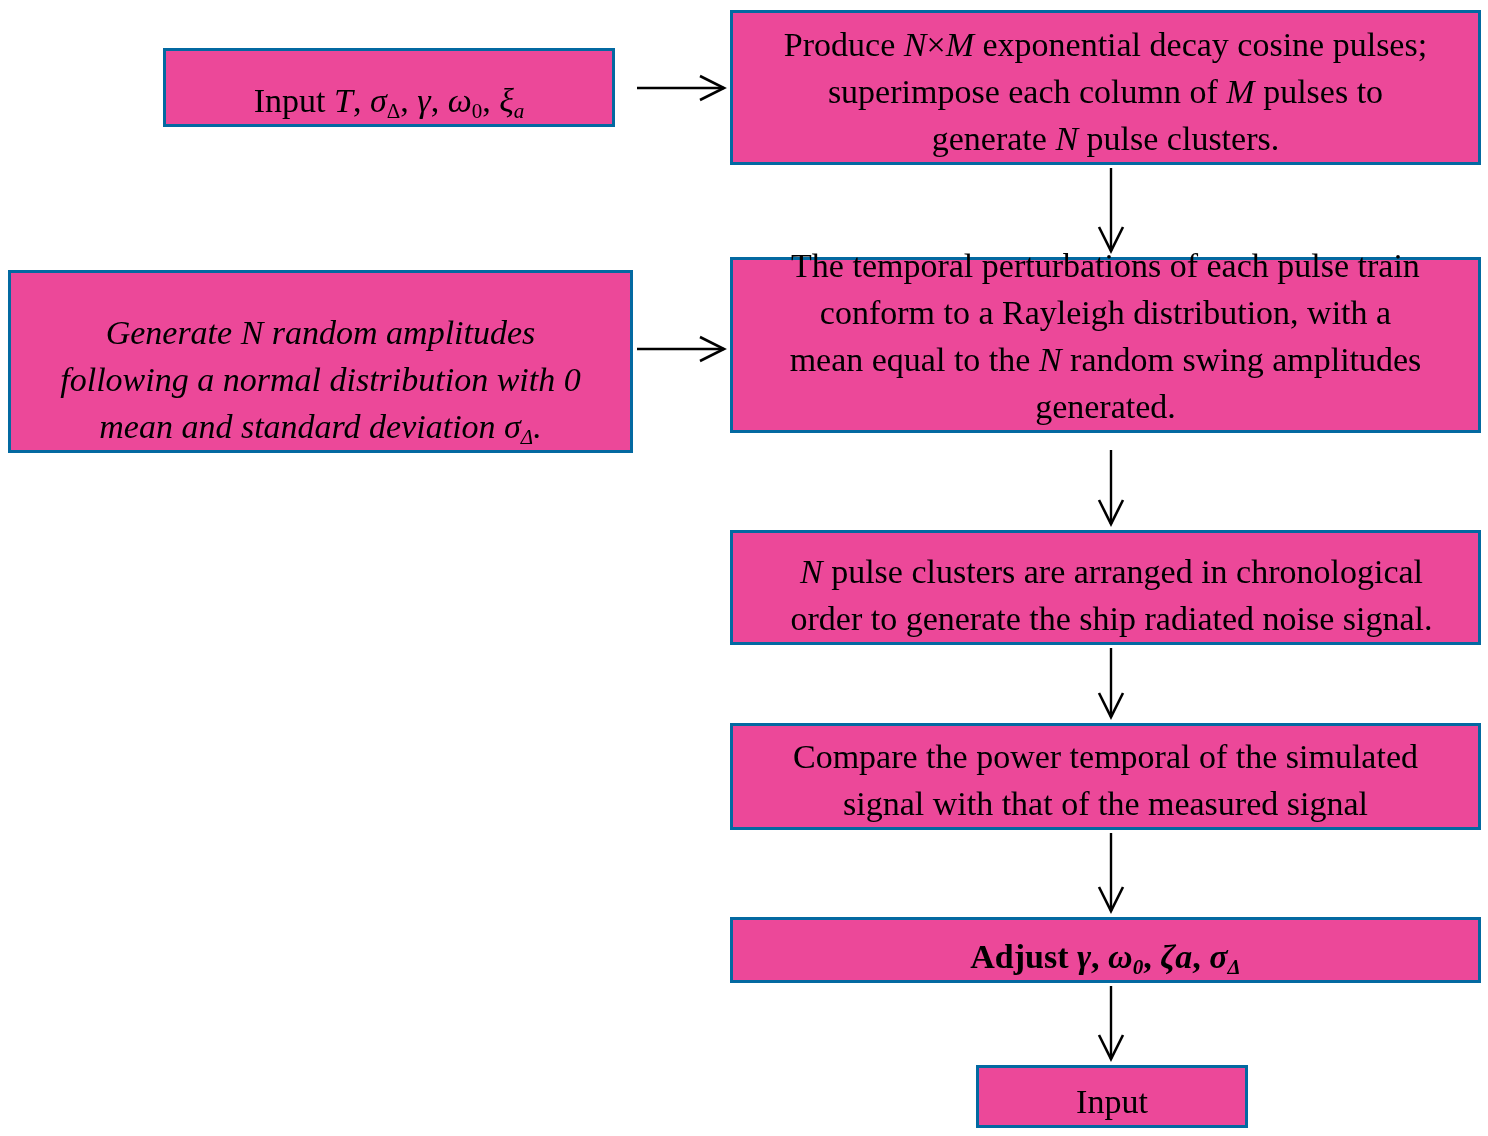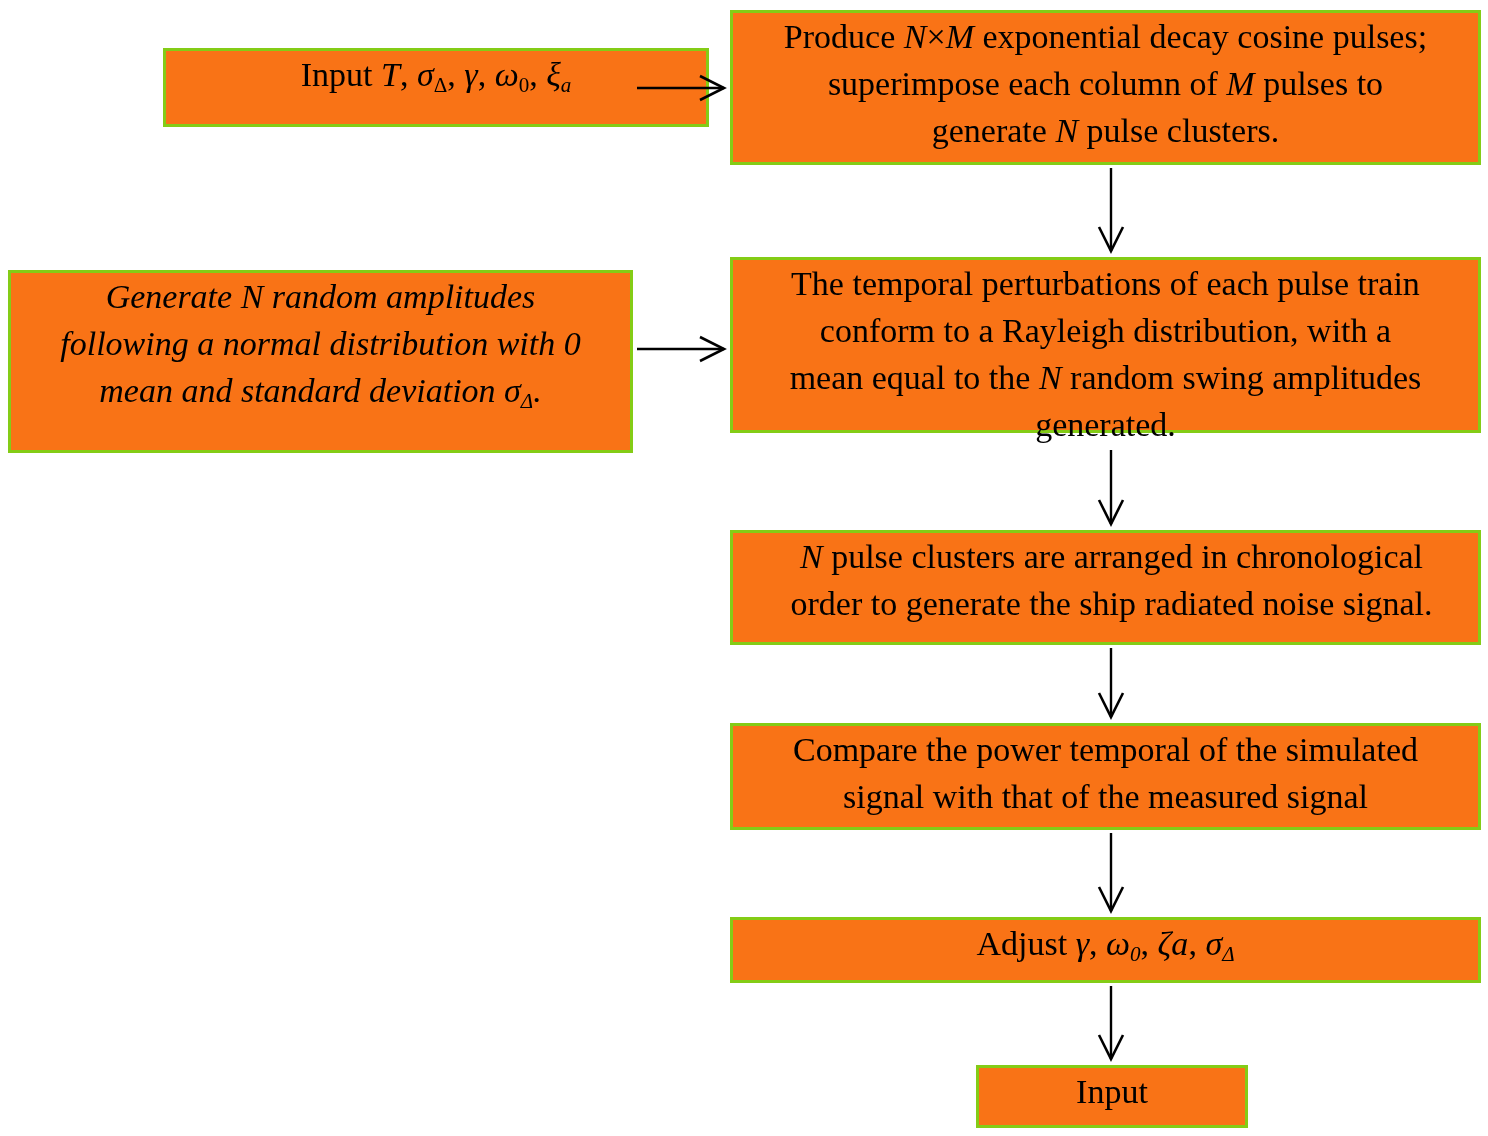--- a/index.html
+++ b/index.html
@@ -6,43 +6,43 @@
   #canvas{
     position:relative;
     width:1488px;height:1136px;
     background:#ffffff;
     font-family:"Liberation Serif","DejaVu Serif",serif;
     color:#000;
     overflow:hidden;
   }
   .box{
     position:absolute;
-    background:#f97316;
-    border:3px solid #84cc16;
+    background:#ec4899;
+    border:3px solid #0369a1;
     box-sizing:border-box;
     display:flex;
-    align-items:flex-start;
+    align-items:flex-end;
     justify-content:center;
     text-align:center;
   }
   .box .txt{
     font-size:34px;
     line-height:47px;
     white-space:nowrap;
   }
   .it{font-style:italic;}
   .sub{font-size:0.62em;vertical-align:-0.28em;line-height:0;}
   
-  #box-input    {left:163px; top:48px;  width:546px; height:79px;}
+  #box-input    {left:163px; top:48px;  width:452px; height:79px;}
   #box-produce  {left:730px; top:10px;  width:751px; height:155px;}
   #box-generate {left:8px;   top:270px; width:625px; height:183px;font-style:italic;}
   #box-rayleigh {left:730px; top:257px; width:751px; height:176px;}
   #box-arrange  {left:730px; top:530px; width:751px; height:115px;padding-left:12px;}
   #box-compare  {left:730px; top:723px; width:751px; height:107px;}
-  #box-adjust   {left:730px; top:917px; width:751px; height:66px;}
+  #box-adjust   {left:730px; top:917px; width:751px; height:66px;font-weight:bold;}
   #box-output   {left:976px; top:1065px;width:272px; height:63px;}
   #arrow-layer{position:absolute;left:0;top:0;pointer-events:none;}
 </style>
 </head>
 <body>
 
 <div id="canvas">
 
   <div class="box" id="box-input">
     <div class="txt"><span>Input </span><span class="it">T</span><span>, </span><span class="it">σ</span><span class="sub">Δ</span><span>, </span><span class="it">γ</span><span>, </span><span class="it">ω</span><span class="sub">0</span><span>, </span><span class="it">ξ</span><span class="it sub">a</span></div>

